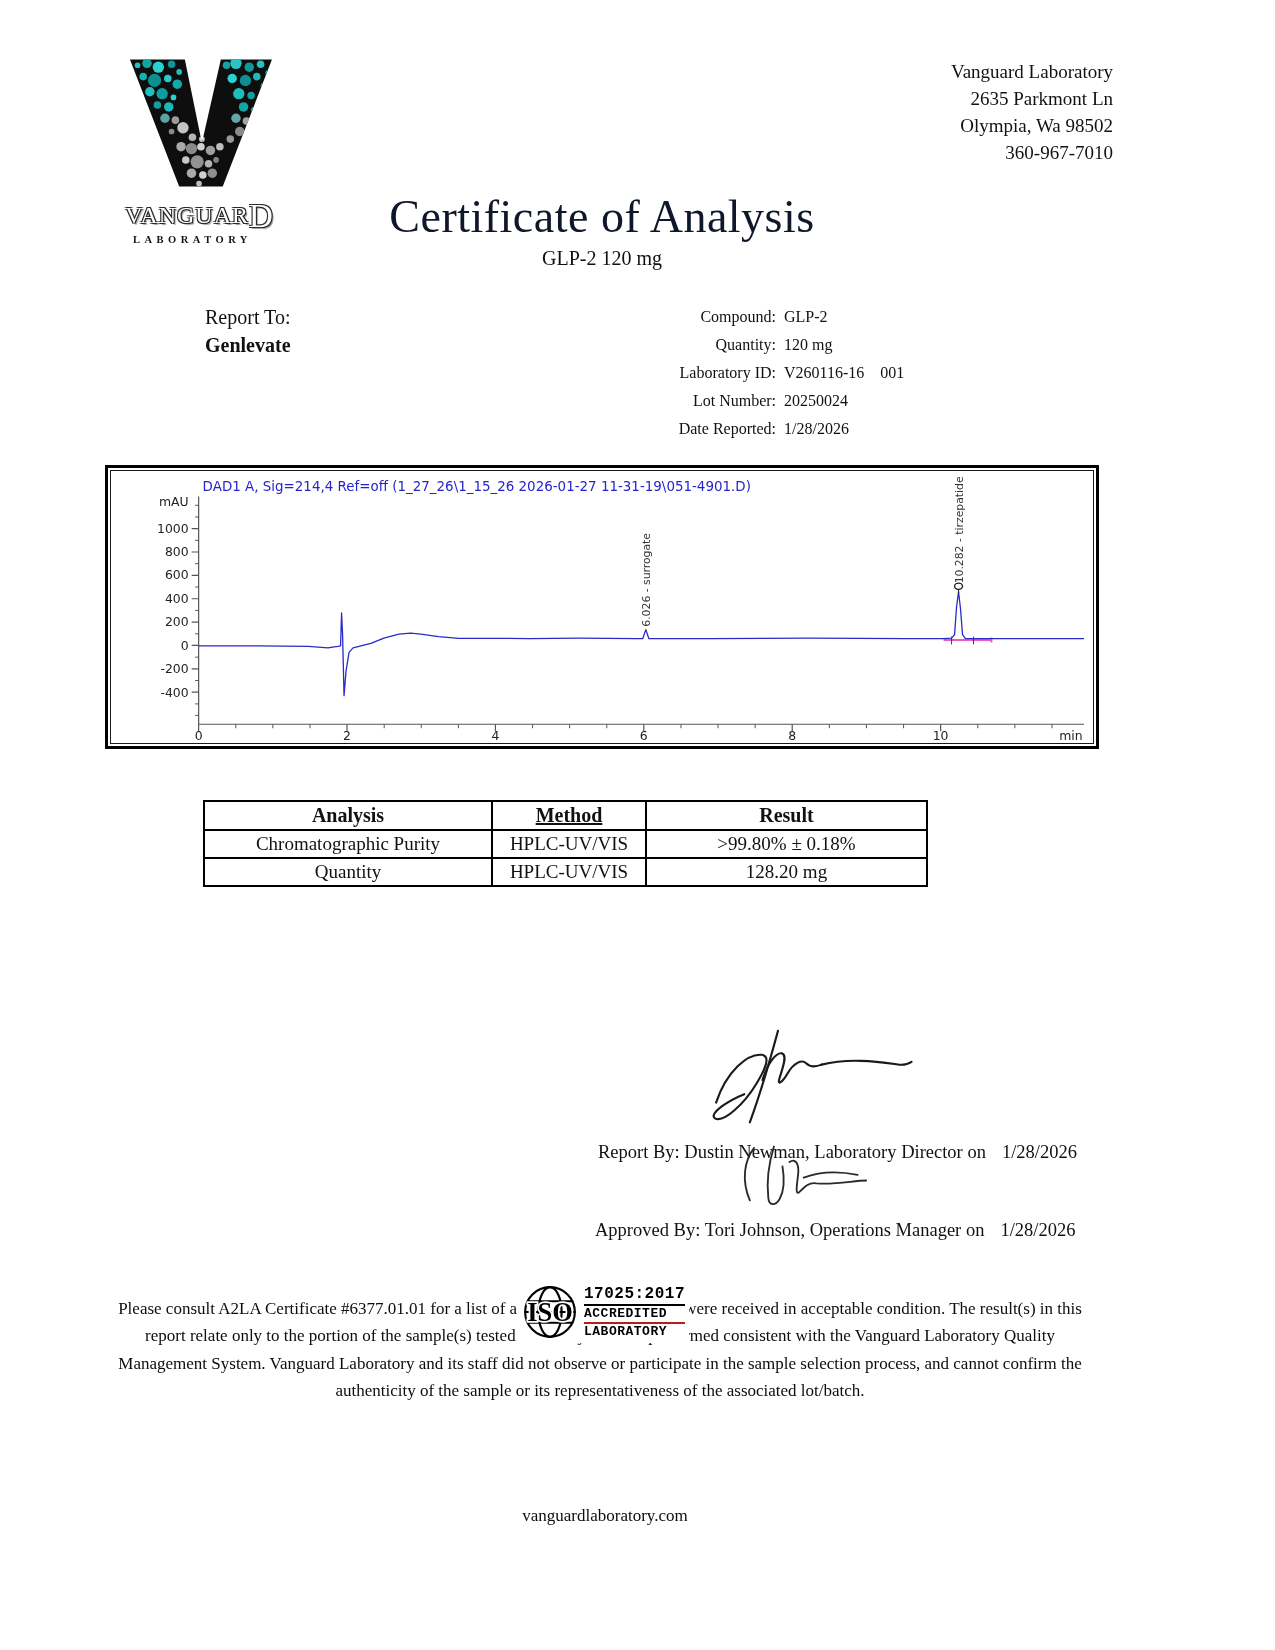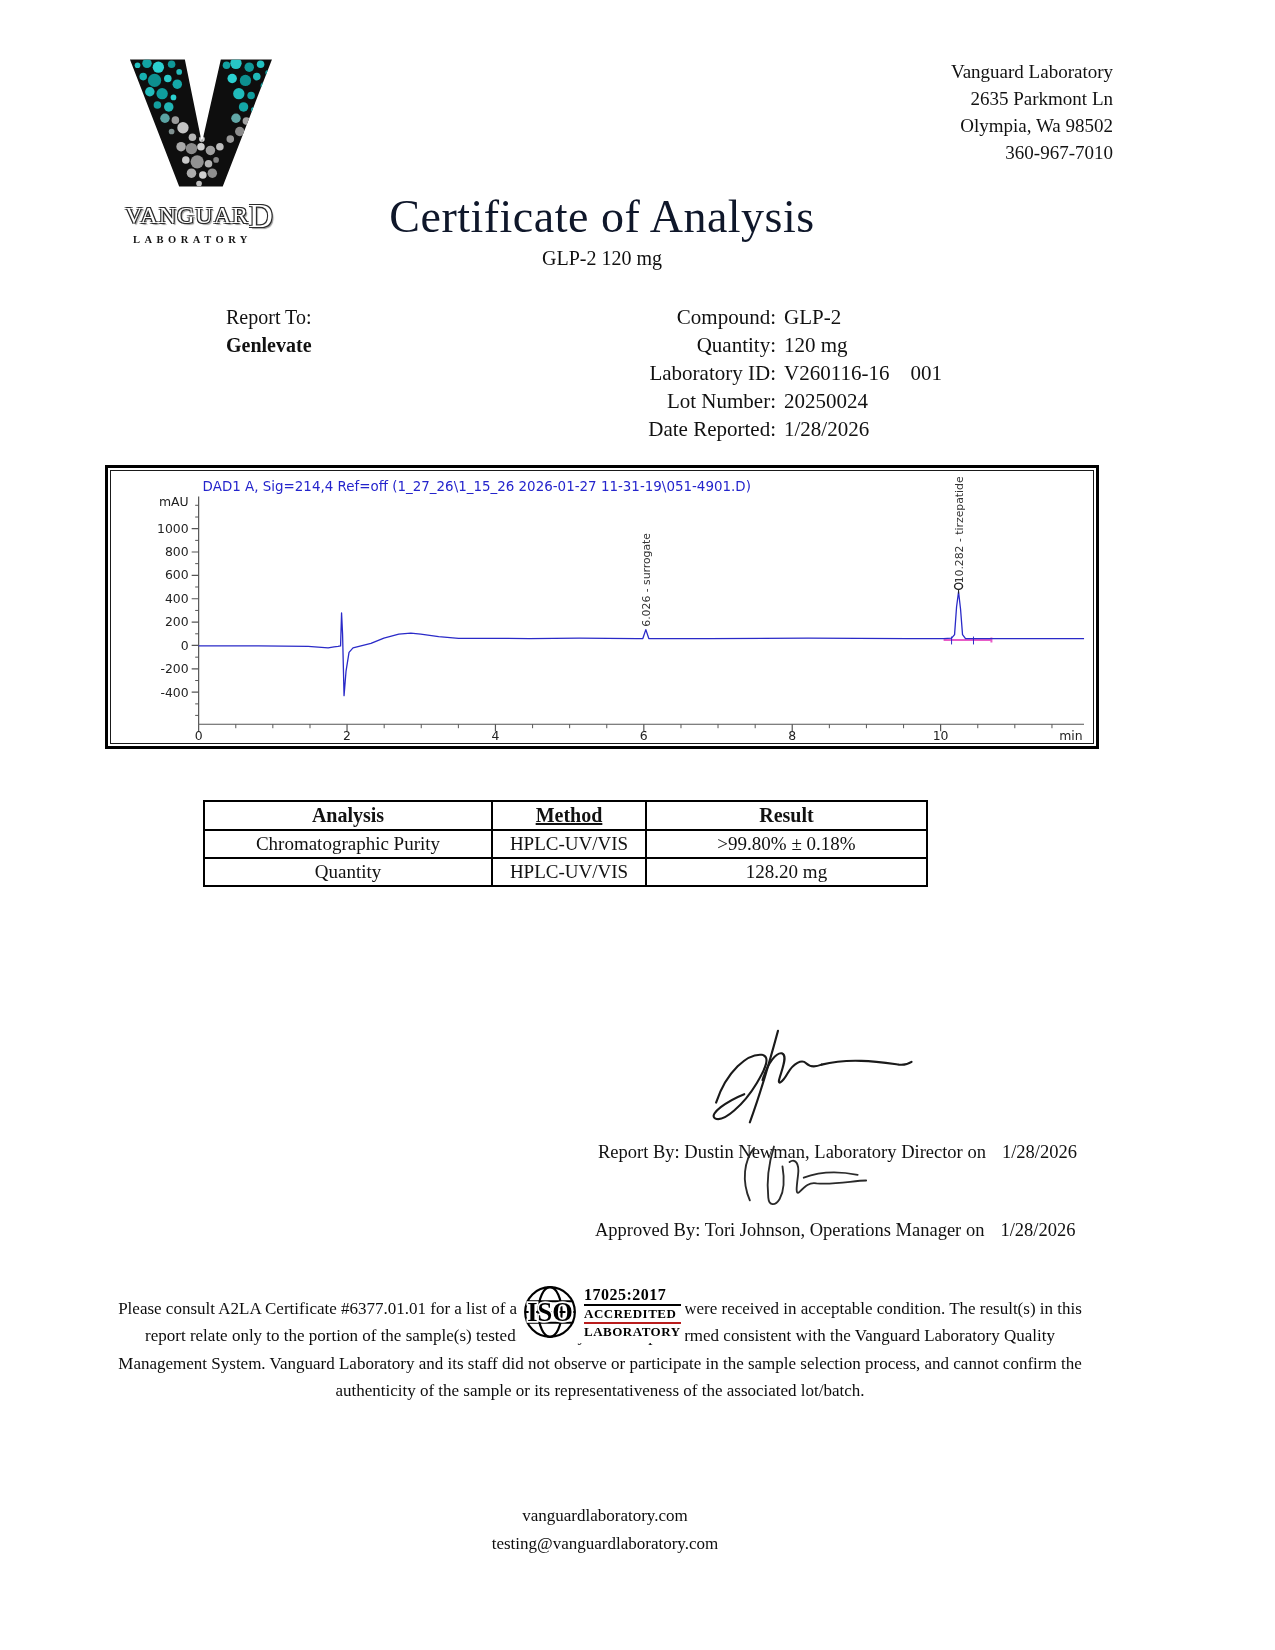--- a/index.html
+++ b/index.html
@@ -29,23 +29,23 @@
     position:absolute; top:58px; right:162px; text-align:right;
     font-size:19px; line-height:27px; color:#121212;
   }
 
   
   .title-wrap { position:absolute; left:0; top:190px; width:1204px; text-align:center; }
   .doc-title { font-size:46px; font-weight:400; color:#0f172a; letter-spacing:0.5px; }
   .doc-subtitle { font-size:20px; margin-top:4px; color:#101010; }
 
   
-  .report-to { position:absolute; left:205px; top:303px; font-size:20px; line-height:28px;margin-left:21px; }
+  .report-to { position:absolute; left:205px; top:303px; font-size:20px; line-height:28px; }
   .report-to .client { font-weight:700; }
-  .details { position:absolute; left:598px; top:303px; font-size:21px; line-height:28px; }
+  .details { position:absolute; left:598px; top:303px; font-size:16px; line-height:28px; }
   .details .row { display:flex; }
   .details .lbl { width:178px; text-align:right; }
   .details .val { margin-left:8px; white-space:pre; }
 
   
   .chart-box {
     position:absolute; left:105px; top:465px; width:994px; height:284px;
     border:3px solid #000; background:#fff;
   }
   .chart-inner { position:absolute; inset:2px; border:1px solid #1a1a1a;padding-left:43px; }
@@ -65,21 +65,21 @@
   .sig1 { position:absolute; left:695px; top:1018px; width:225px; height:120px; }
   .sig2 { position:absolute; left:728px; top:1138px; width:160px; height:78px; }
   .sig-line { position:absolute; font-size:18.5px; white-space:nowrap; }
   .sig-line .date { margin-left:16px; }
   .report-line { left:598px; top:1142px; }
   .approved-line { left:595px; top:1220px; }
 
   
   .iso { position:absolute; left:517px; top:1281px; display:flex; align-items:center;
          background:#fff; padding:2px 4px; z-index:3; }
-  .iso-text { margin-left:5px; font-family:Liberation Serif, serif; color:#000; }
+  .iso-text { margin-left:5px; font-family:Liberation Mono, monospace; color:#000; }
   .iso-l1 { font-size:16px; font-weight:700; border-bottom:2px solid #000; line-height:19px; letter-spacing:0.5px;}
   .iso-l2 { font-size:13px; font-weight:700; border-bottom:2px solid #b91c1c; line-height:16px; letter-spacing:0.5px;}
   .iso-l3 { font-size:13px; font-weight:700; line-height:16px; letter-spacing:0.5px;}
 
   
   .disclaimer { position:absolute; left:60px; top:1295px; width:1080px; text-align:center;
                 font-size:17px; line-height:27.3px; color:#0d0d0d; }
 
   
   .footer { position:absolute; left:0; top:1502px; width:1210px; text-align:center;
@@ -311,16 +311,15 @@
 
   <div class="disclaimer">
     <div>Please consult A2LA Certificate #6377.01.01 for a list of accredited tests. Samples were received in acceptable condition. The result(s) in this</div>
     <div>report relate only to the portion of the sample(s) tested. All analyses were performed consistent with the Vanguard Laboratory Quality</div>
     <div>Management System. Vanguard Laboratory and its staff did not observe or participate in the sample selection process, and cannot confirm the</div>
     <div>authenticity of the sample or its representativeness of the associated lot/batch.</div>
   </div>
 
   <div class="footer">
     <div>vanguardlaboratory.com</div>
-    <div>testing@vanguardlaboratory.com</div>
   </div>
 
 </div>
 
 </body></html>

